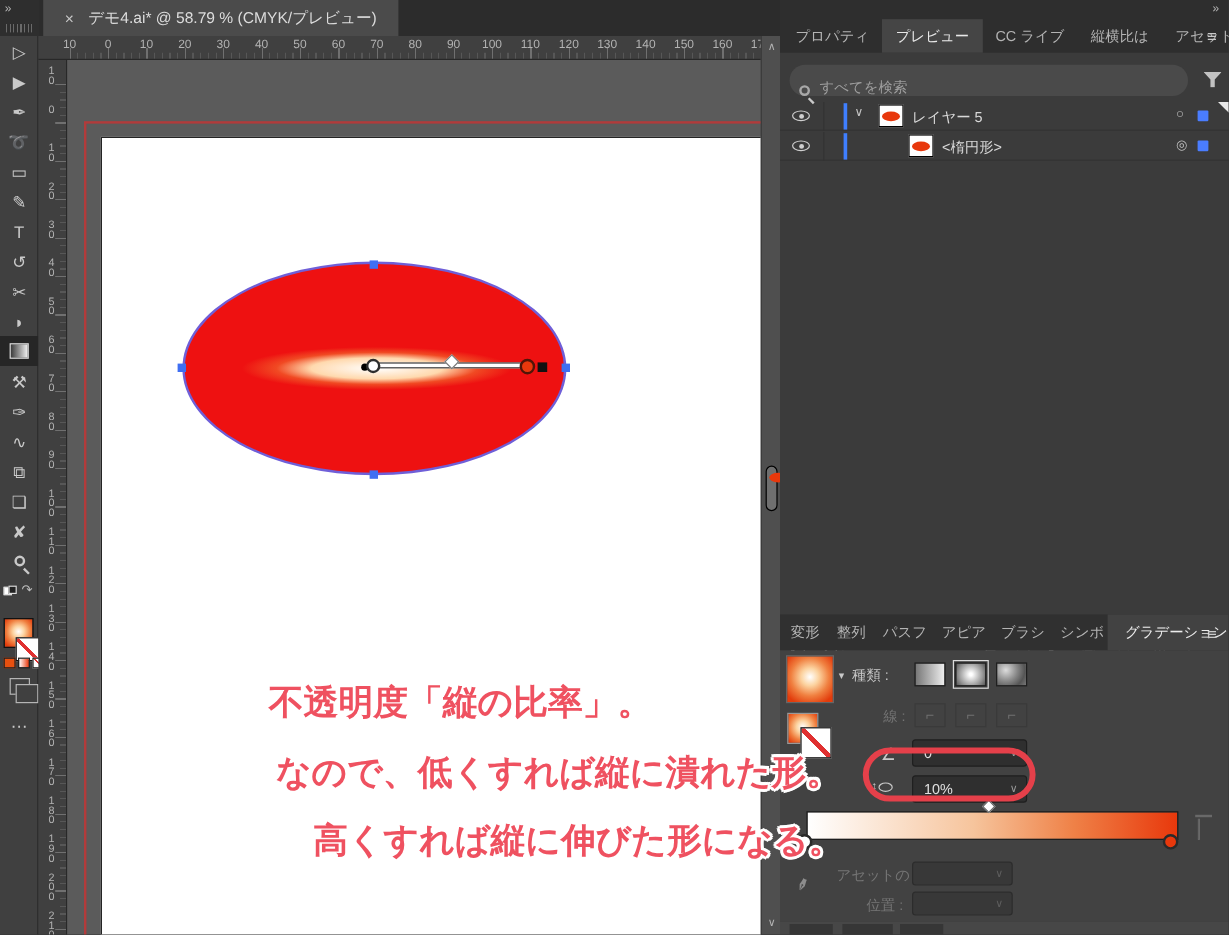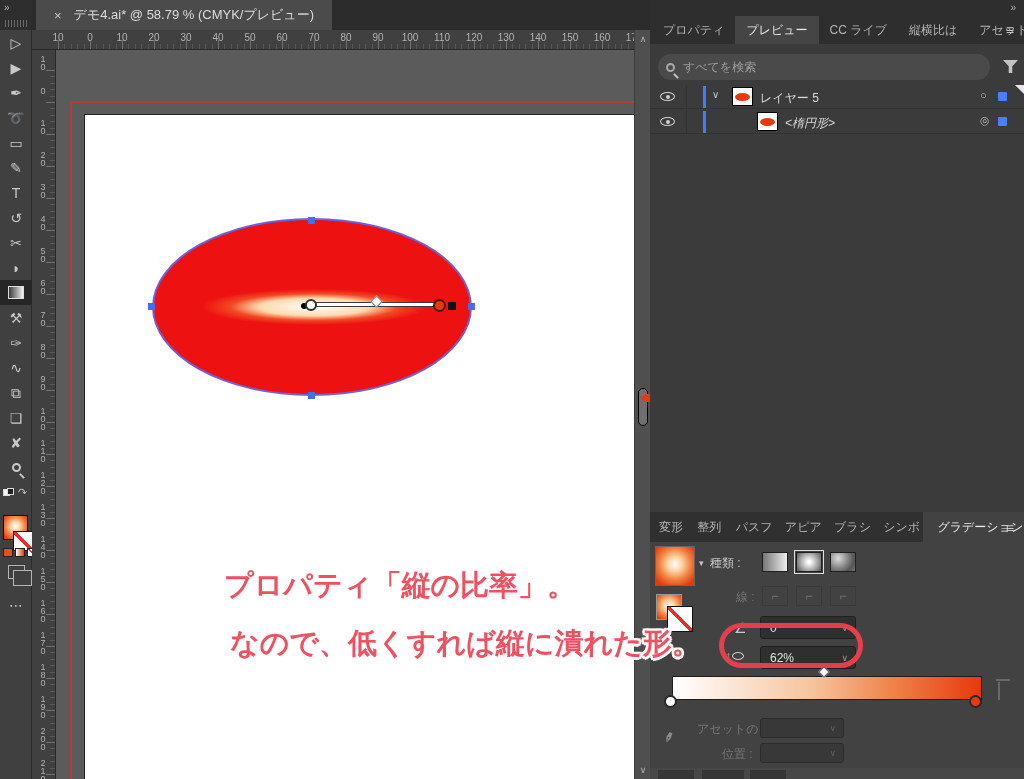--- a/index.html
+++ b/index.html
@@ -88,21 +88,21 @@
   
   #rpanel { left:650px; top:0; width:374px; height:779px; background:#3b3b3b; }
   #rpanel-head { position:absolute; left:0; top:0; width:374px; height:44px; background:#2e2e2e; }
   #rpanel-head .chev { position:absolute; right:8px; top:2px; color:#b5b5b5; font-size:10px; }
   #ptabs { position:absolute; left:2px; top:16px; height:28px; display:flex; }
   .ptab { height:28px; padding:0 11px; display:flex; align-items:center; color:#b4b4b4; font-size:12px; white-space:nowrap; }
   .ptab.active { background:#454545; color:#e8e8e8; }
   .menu-ico { position:absolute; right:10px; color:#c9c9c9; font-size:14px; }
   #lay-body { position:absolute; left:0; top:44px; width:374px; height:468px; background:#3b3b3b; }
   #search { position:absolute; left:8px; top:10px; width:332px; height:26px; background:#4a4a4a;
-    border-radius:13px; display:flex; align-items:center; padding:0 8px; gap:8px; }
+    border-radius:13px; display:flex; align-items:flex-end; padding:0 8px; gap:8px; }
   #search input { background:transparent; border:none; outline:none; color:#cfcfcf; font-size:12px; width:250px;
     font-family:inherit; }
   #search input::placeholder { color:#9f9f9f; }
   .funnel { position:absolute; right:6px; top:16px; width:15px; height:13px; background:#c2c2c2;
     clip-path:polygon(0 0,100% 0,62% 48%,62% 100%,38% 100%,38% 48%); }
   .lrow { position:absolute; left:0; width:374px; height:24px; border-bottom:1px solid #333;
     display:flex; align-items:center; }
   .eye { position:relative; width:15px; height:9px; border:1px solid #cfcfcf; border-radius:50%; margin-left:10px; }
   .eye::after { content:""; position:absolute; left:4.5px; top:2px; width:4px; height:4px; border-radius:50%; background:#cfcfcf; }
   .lrow .coldiv { position:absolute; left:36px; top:0; width:1px; height:24px; background:#333; }
@@ -320,21 +320,21 @@
         <span class="eye"></span>
         <span class="coldiv"></span>
         <span class="selbar"></span>
         <span class="lchev">∨</span>
         <span class="thumb" style="left:82px;"></span>
         <span class="lname" style="left:110px;">レイヤー 5</span>
         <span class="ltarget">○</span>
         <span class="lsq"></span>
         <span class="corner-notch"></span>
       </div>
-      <div class="lrow" style="top:66px;font-style:italic;">
+      <div class="lrow" style="top:66px;">
         <span class="eye"></span>
         <span class="coldiv"></span>
         <span class="selbar"></span>
         <span class="thumb" style="left:107px;"></span>
         <span class="lname" style="left:135px;">&lt;楕円形&gt;</span>
         <span class="ltarget">◎</span>
         <span class="lsq"></span>
       </div>
 
       <div id="lay-foot">
@@ -380,21 +380,21 @@
       <div class="dropbox" style="left:110px;top:74px;">
         <span>0°</span>
         <span class="dchev">∨</span>
       </div>
 
       <span class="aspect-ico" style="left:76px;top:108px;">
         <span style="font-size:10px;">↕</span>
           <span class="oval"></span>
       </span>
       <div class="dropbox" style="left:110px;top:104px;">
-        <span>62%</span>
+        <span>10%</span>
         <span class="dchev">∨</span>
       </div>
 
       <div id="gslider"></div>
       <span id="gmid"></span>
       <span class="stop" id="stopL"></span>
       <span class="stop" id="stopR"></span>
       <span id="gtrash" class="dim"><span class="trash"></span></span>
 
       <span class="dropper">✒</span>
@@ -408,17 +408,18 @@
       </div>
     </div>
 
     <div id="dock-foot">
       <span style="left:8px;width:36px;"></span>
       <span style="left:52px;width:42px;"></span>
       <span style="left:100px;width:36px;"></span>
     </div>
   </div>
 
-  <div class="anno-line" style="left:224px;top:566px;">プロパティ「縦の比率」。</div>
+  <div class="anno-line" style="left:224px;top:566px;">不透明度「縦の比率」。</div>
   <div class="anno-line" style="left:230px;top:624px;">なので、低くすれば縦に潰れた形。</div>
+  <div class="anno-line" style="left:261px;top:681px;">高くすれば縦に伸びた形になる。</div>
   <div id="anno-ring"></div>
 
 </div>
 
 </body></html>

